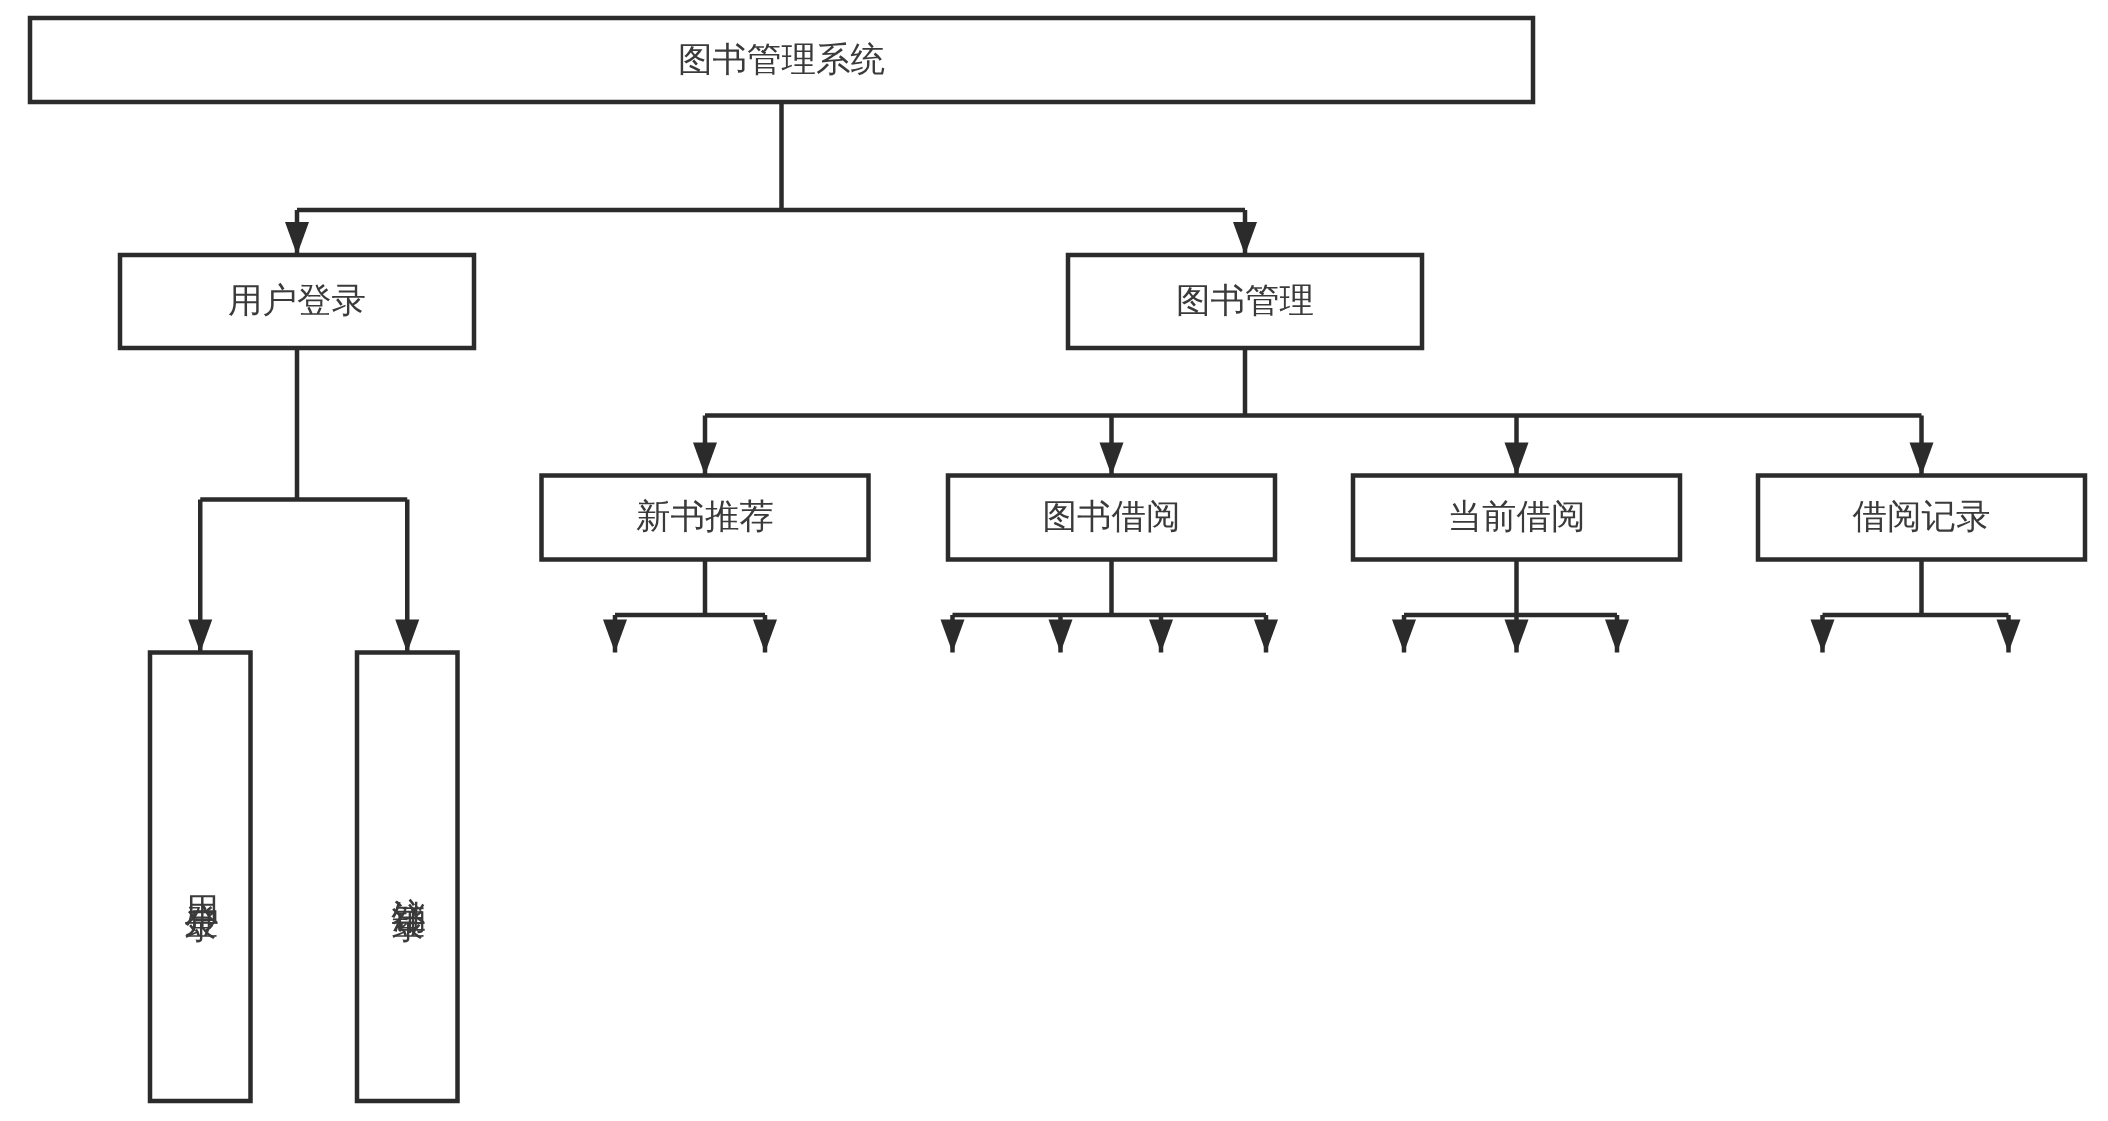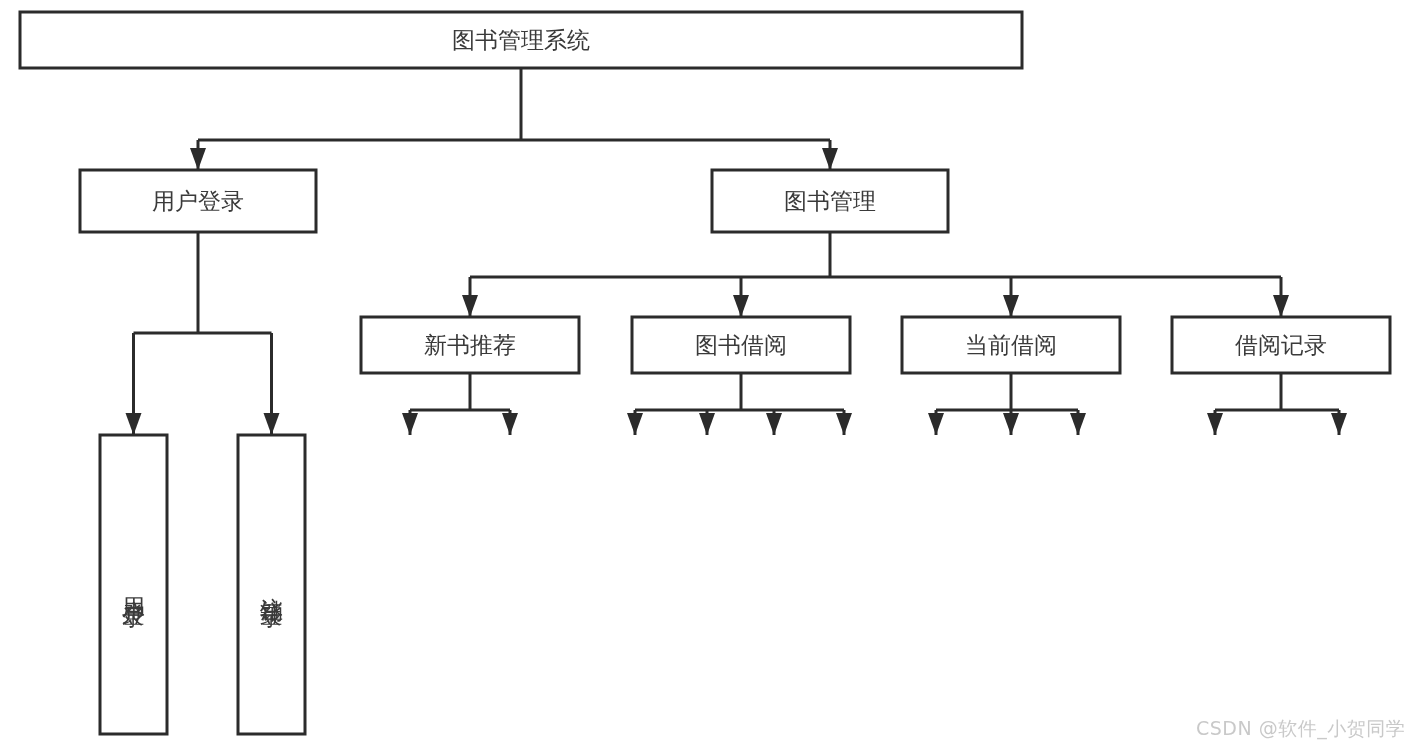--- a/index.html
+++ b/index.html
@@ -163,14 +163,13 @@
       </g>
   </svg>
   <div id="vlabel-layer">
       <div class="leaf-label-wrap" style="left: 100px; top: 435px; width: 67px; height: 299px;">
         <div class="node-label-v">用户登录</div>
       </div>
       <div class="leaf-label-wrap" style="left: 238px; top: 435px; width: 67px; height: 299px;">
         <div class="node-label-v">注销登录</div>
       </div>
     </div>
-  <div class="watermark" style="left: 1196px; top: 716px; color: rgb(201, 201, 201);">CSDN @软件_小贺同学</div>
 </div>
 
 </body></html>

